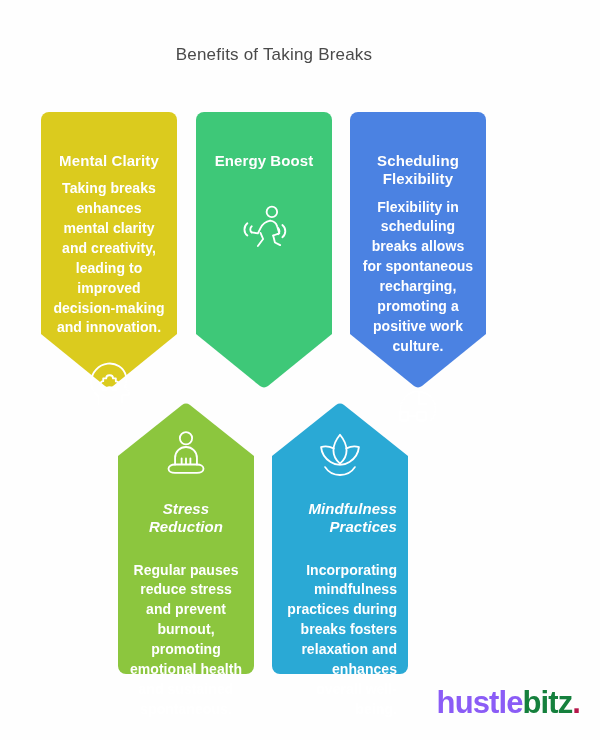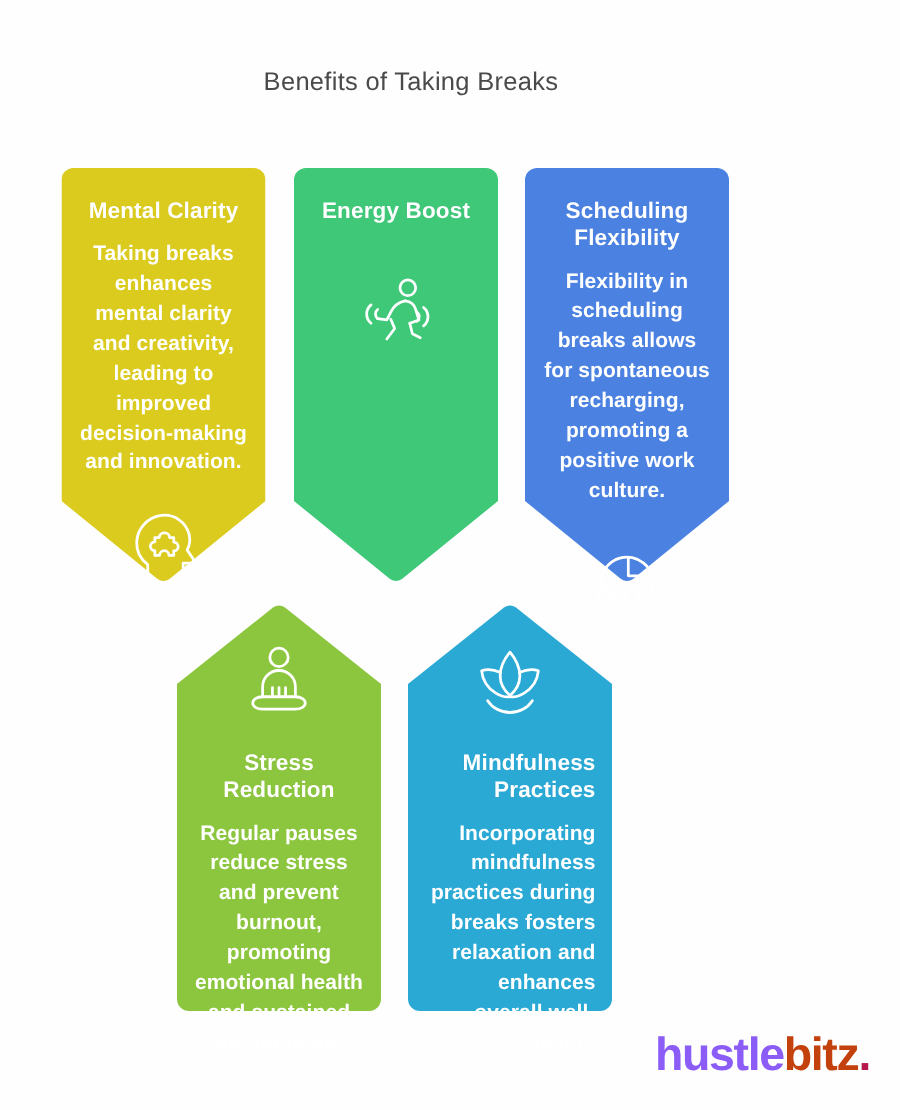--- a/index.html
+++ b/index.html
@@ -76,53 +76,53 @@
     height: 56px;
     display: block;
   }
 
   
   .card.top {
     top: 112px;
     height: 277px;
   }
   .card.top .card-content {
-    padding-top: 20px;
+    padding-top: 40px;
   }
   .card.top .card-title { margin-bottom: 9px; }
   .card.top .card-icon  { margin-top: 18px; }
 
   
   .card.bottom {
     top: 402px;
     height: 272px;
   }
   .card.bottom .card-content {
     padding-top: 24px;
   }
-  .card.bottom .card-title { margin-top: 18px; margin-bottom: 9px; }
+  .card.bottom .card-title { margin-top: 18px; margin-bottom: 24px; font-style: italic; }
 
   #card-mental      { left: 41px; }
   #card-energy      { left: 196px; text-align: center; }
   #card-scheduling  { left: 350px; }
   #card-stress      { left: 118px; }
   #card-mindfulness { left: 272px; text-align: right; }
 
   
   .logo {
     position: absolute;
     right: 20px;
     bottom: 22px;
     font-size: 31px;
     font-weight: bold;
     letter-spacing: -0.9px;
     line-height: 1;
   }
   .logo .part-a { color: #8b5cf6; }
-  .logo .part-b { color: #c2410c; }
+  .logo .part-b { color: #15803d; }
   .logo .part-dot { color: #b5174a; }
 </style>
 </head>
 <body>
 
 <div class="page">
 
   <div class="page-title">Benefits of Taking Breaks</div>
 
   <div class="card top" id="card-mental">

